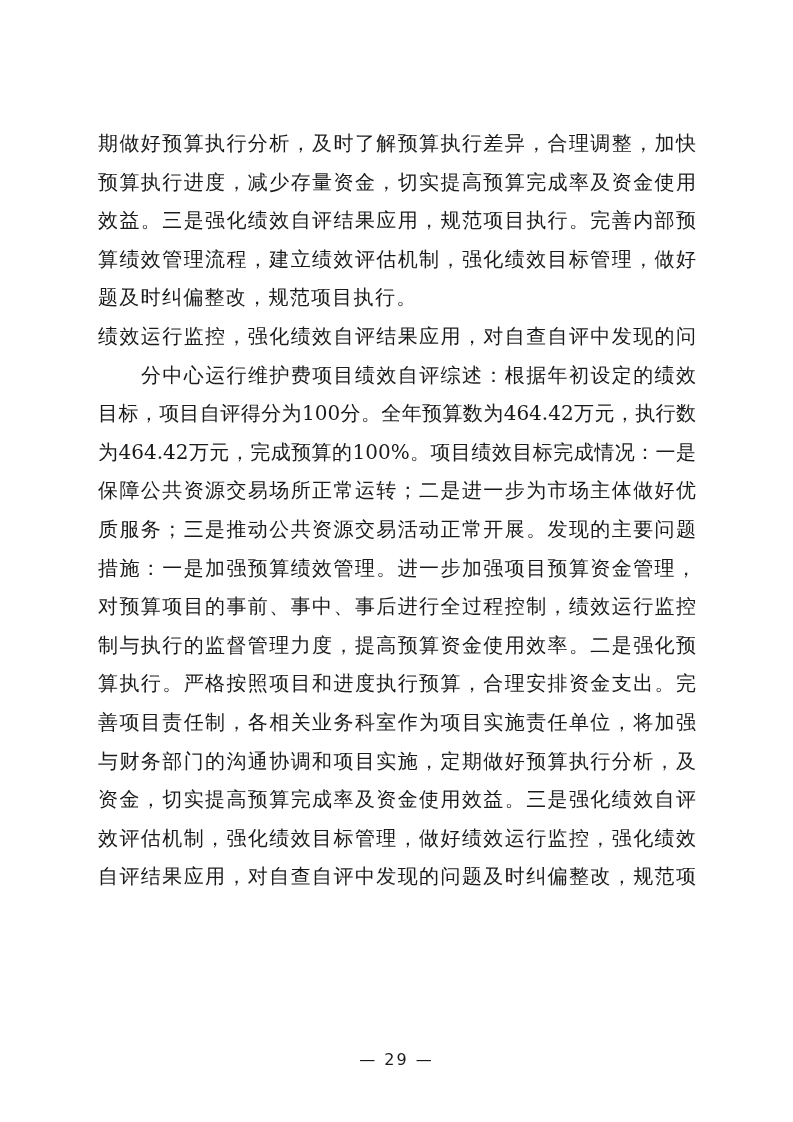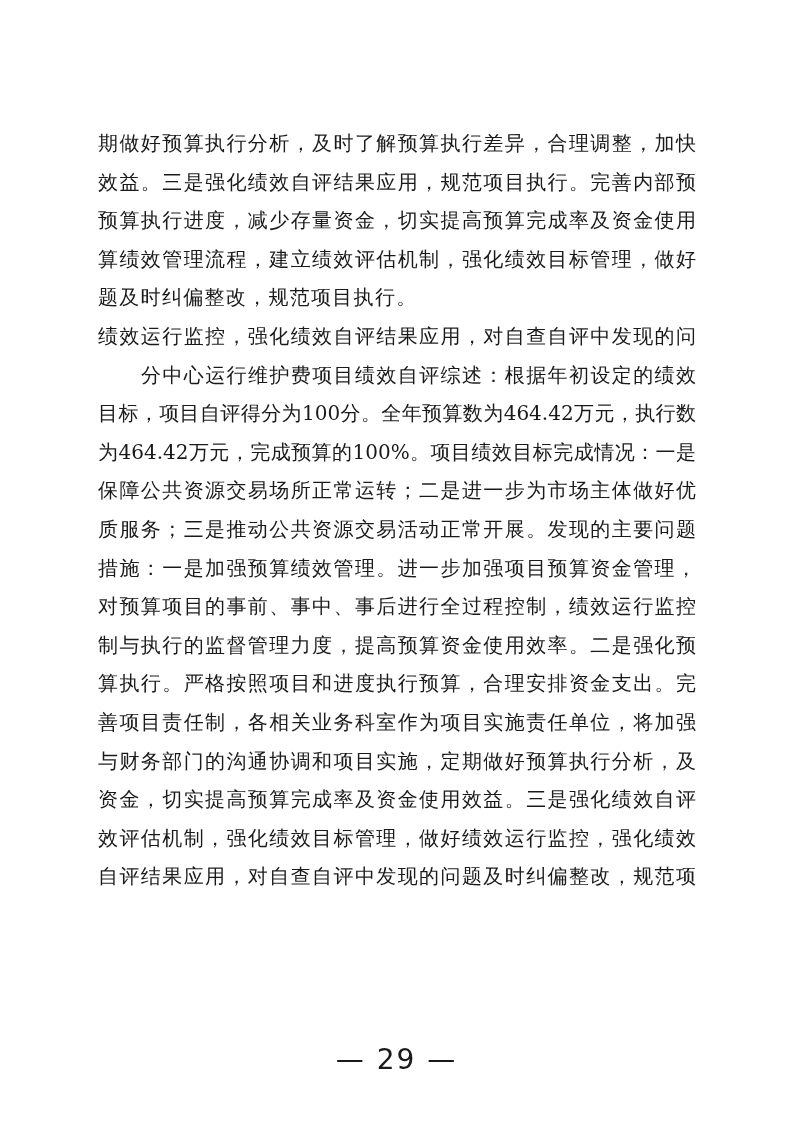--- a/index.html
+++ b/index.html
@@ -46,36 +46,36 @@
   .footer {
     position: absolute;
     top: 1048px;
     left: 0;
     width: 100%;
     text-align: center;
   }
   .page-number {
     display: inline-block;
     font-family: "DejaVu Sans", "Liberation Sans", sans-serif;
-    font-size: 28px;
+    font-size: 16px;
     line-height: 24px;
     letter-spacing: 2px;
     color: #1a1a1a;
   }
 </style>
 </head>
 <body>
 
 <div class="page">
   <div class="text-block">
 
     <div class="paragraph">
       <div class="line">期做好预算执行分析，及时了解预算执行差异，合理调整，加快</div>
+      <div class="line">预算执行进度，减少存量资金，切实提高预算完成率及资金使用</div>
       <div class="line">效益。三是强化绩效自评结果应用，规范项目执行。完善内部预</div>
-      <div class="line">预算执行进度，减少存量资金，切实提高预算完成率及资金使用</div>
       <div class="line">算绩效管理流程，建立绩效评估机制，强化绩效目标管理，做好</div>
       <div class="line para-end">题及时纠偏整改，规范项目执行。</div>
       <div class="line">绩效运行监控，强化绩效自评结果应用，对自查自评中发现的问</div>
     </div>
 
     <div class="paragraph">
       <div class="line indent">分中心运行维护费项目绩效自评综述：根据年初设定的绩效</div>
       <div class="line">目标，项目自评得分为100分。全年预算数为464.42万元，执行数</div>
       <div class="line">为464.42万元，完成预算的100%。项目绩效目标完成情况：一是</div>
       <div class="line">保障公共资源交易场所正常运转；二是进一步为市场主体做好优</div>

